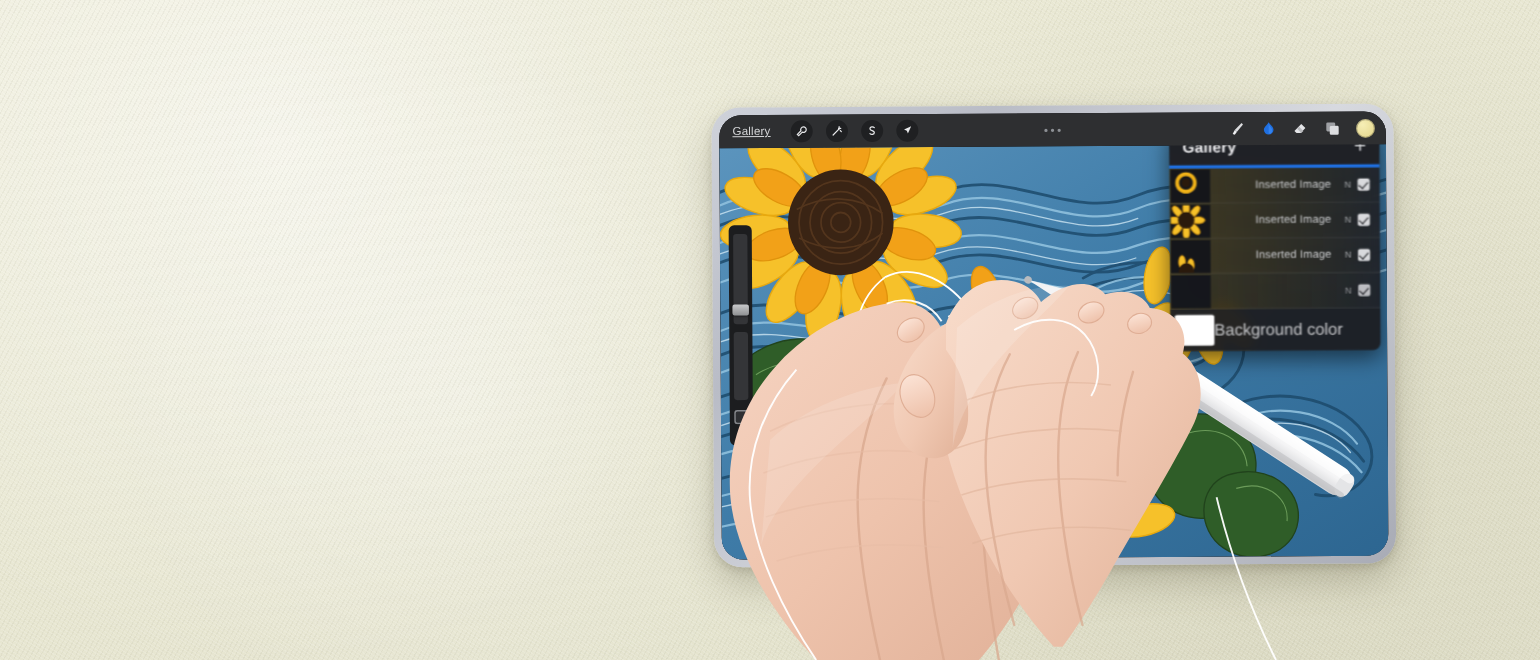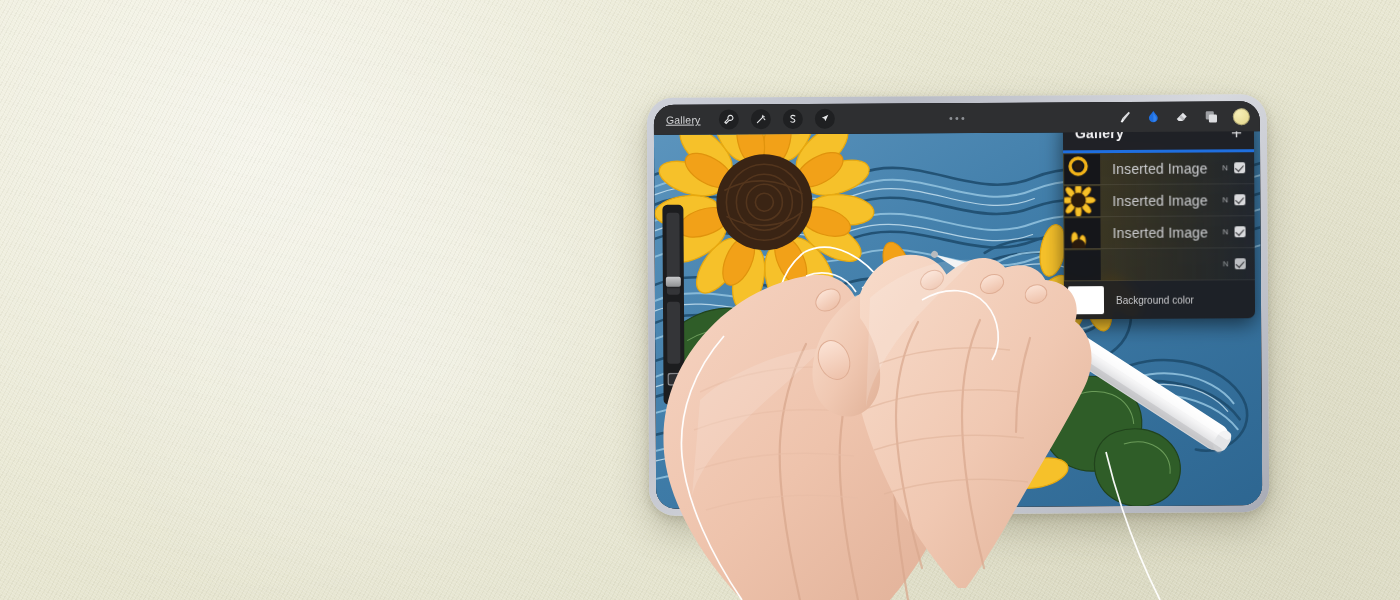--- a/index.html
+++ b/index.html
@@ -134,41 +134,41 @@
     height:32px; display:flex; align-items:center;
     border-bottom:1px solid rgba(255,255,255,.07);
     background:linear-gradient(90deg, rgba(92,74,22,.55), rgba(70,58,24,.35) 60%, rgba(40,40,44,.2));
     cursor:pointer;
   }
   .layer-thumb{
     width:36px; height:30px; margin-left:1px; flex:0 0 36px;
     background:#15161a; position:relative; overflow:hidden;
   }
   .layer-name{
-    flex:1; color:#cdced1; font-size:14px; padding-left:12px; letter-spacing:.15px;
+    flex:1; color:#cdced1; font-size:10px; padding-left:12px; letter-spacing:.15px;margin-left:29px;
   }
   .layer-blend{ color:#a9abaf; font-size:8px; width:18px; text-align:center; }
   .layer-check{
     width:11px; height:11px; margin-right:9px; border-radius:2px;
     background:#d9dadd; position:relative; flex:0 0 11px; cursor:pointer;
   }
   .layer-check::after{
     content:""; position:absolute; left:3px; top:1px;
     width:3.5px; height:6.5px; border:solid #25262a;
     border-width:0 1.6px 1.6px 0; transform:rotate(42deg);
   }
   #bg-row{
     height:38px; display:flex; align-items:center;
     background:rgba(30,31,35,.55);
   }
   #bg-swatch{
     width:36px; height:28px; margin-left:4px; background:#fff; border-radius:2px;
     flex:0 0 36px;
   }
-  #bg-name{ color:#c6c7ca; font-size:10px; padding-left:12px; }
+  #bg-name{ color:#c6c7ca; font-size:15px; }
   #hands{ position:absolute; inset:0; z-index:9; pointer-events:none; }
   #hands-svg{ position:absolute; left:0; top:0; width:1400px; height:600px; }
 
   
   .sel-line{ fill:none; stroke:#ffffff; stroke-width:1.7; }
 </style>
 </head>
 <body>
 
 <div id="backdrop"></div>

